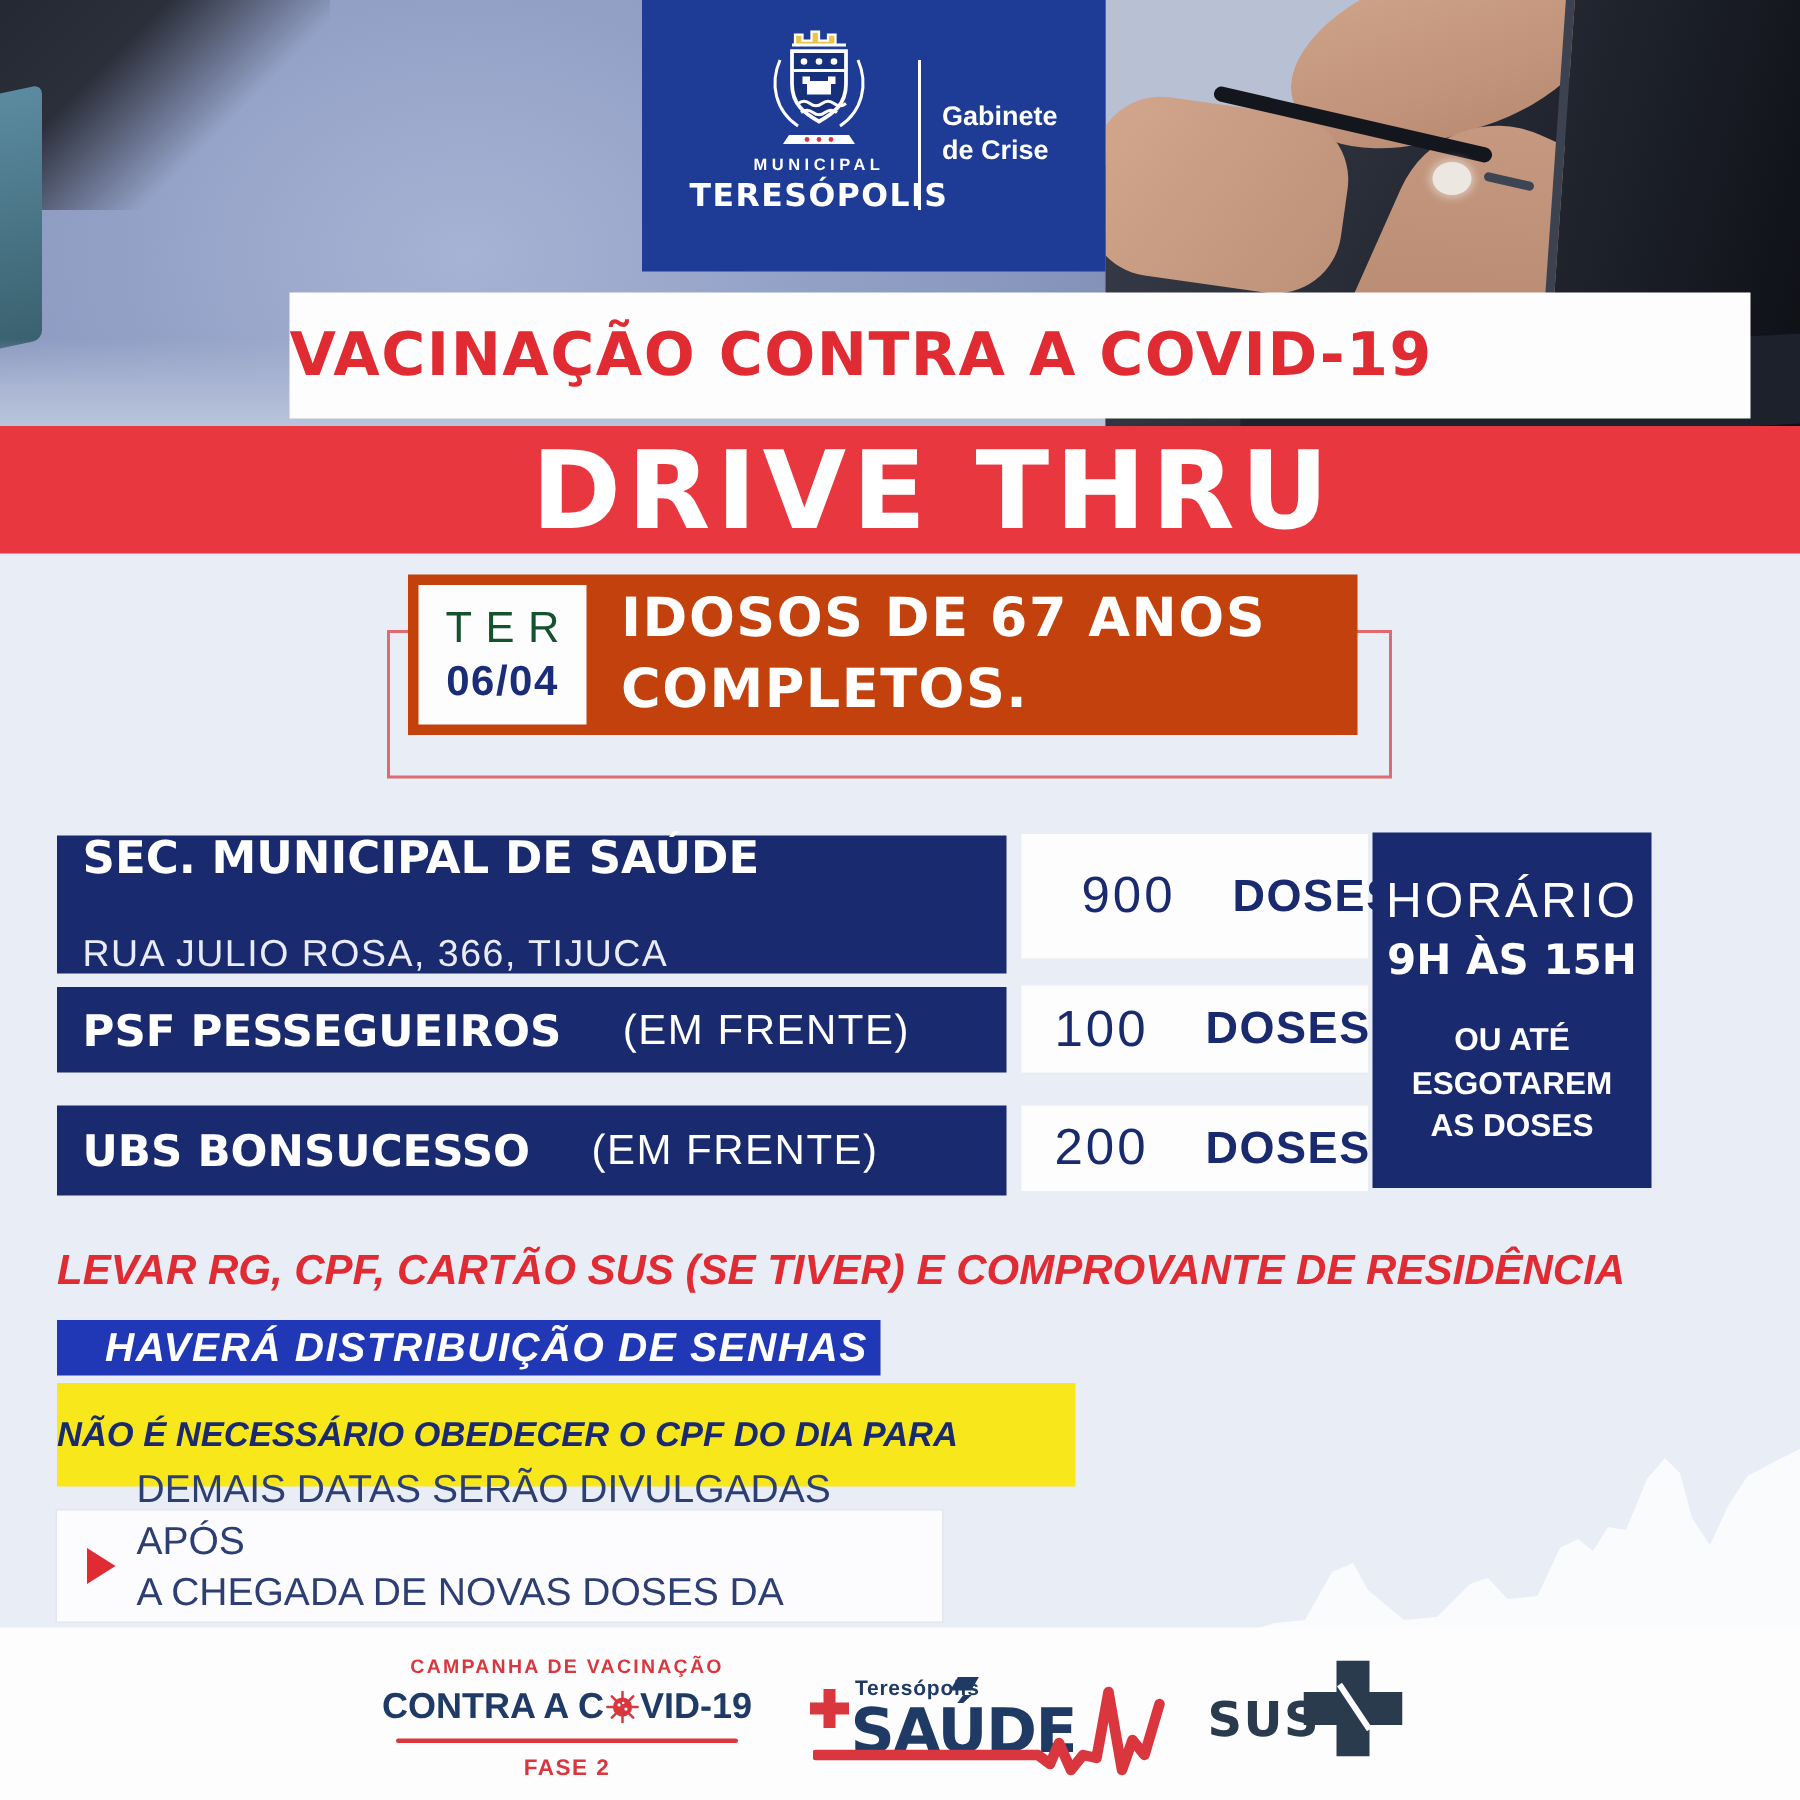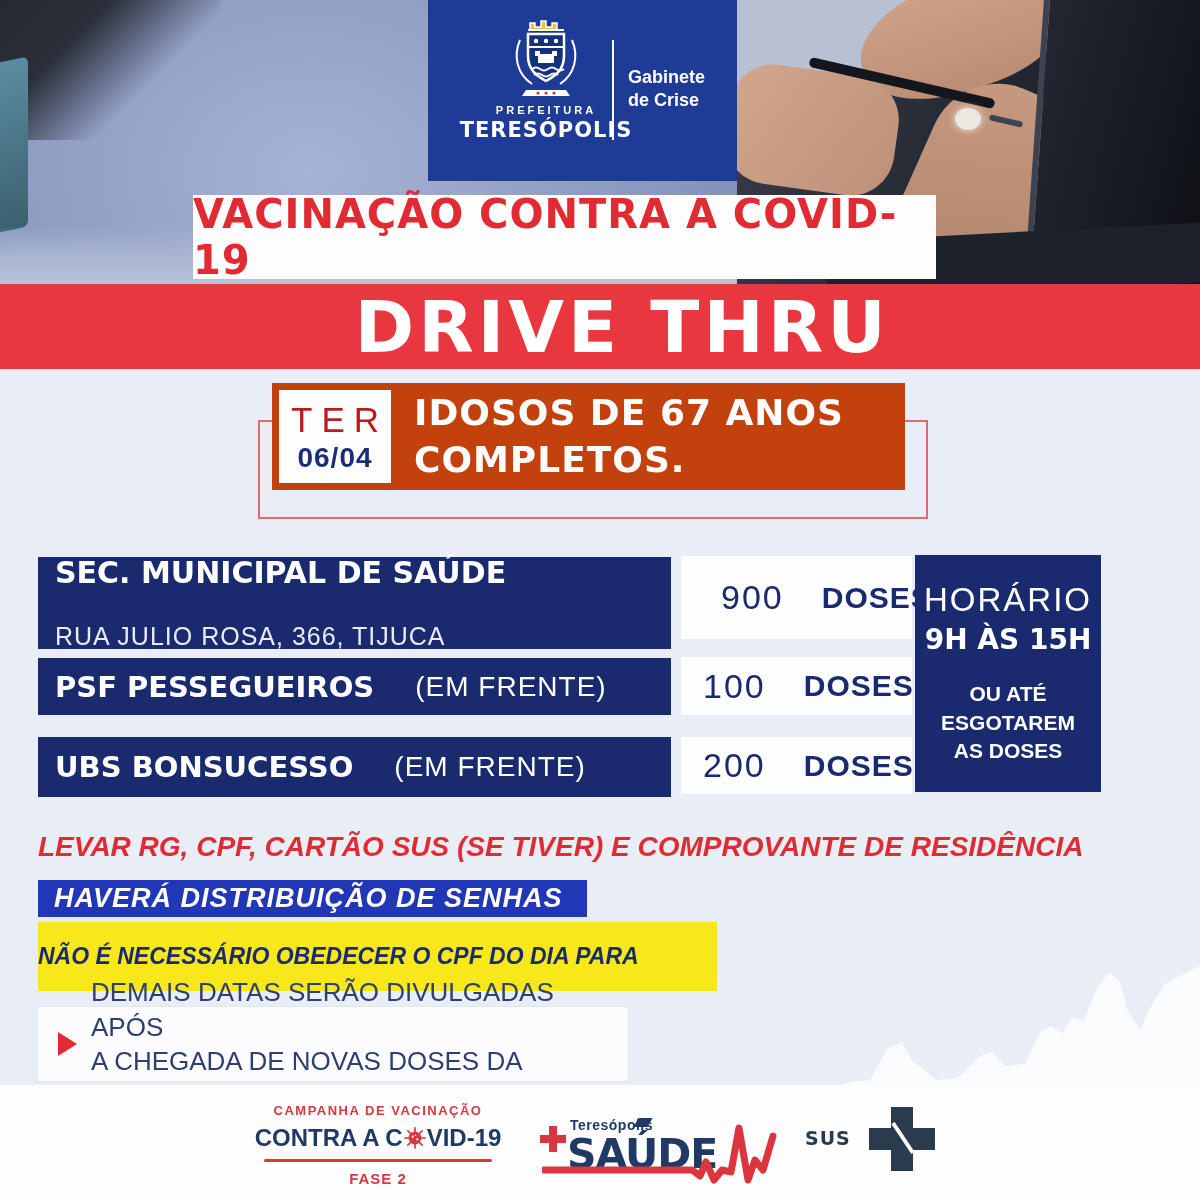--- a/index.html
+++ b/index.html
@@ -37,33 +37,33 @@
 
   
   #gov{left:428px;top:0;width:309px;height:181px;background:#1e3c96;}
   #crest{left:80px;top:14px;width:76px;height:88px;}
   #gov-pref{left:28px;top:104px;width:180px;text-align:center;color:#fff;font-size:11px;font-weight:bold;letter-spacing:3px;}
   #gov-city{left:8px;top:118px;width:220px;text-align:center;color:#fff;font-size:21px;letter-spacing:1px;}
   #gov-divider{left:184px;top:40px;width:2px;height:100px;background:#ffffff;}
   #gov-dept{left:200px;top:66px;width:110px;color:#fff;font-size:18px;font-weight:bold;line-height:1.3;}
 
   
-  #subtitle-box{left:193px;top:195px;width:743px;height:84px;background:#fdfdfe;
+  #subtitle-box{left:193px;top:195px;width:974px;height:84px;background:#fdfdfe;
     display:flex;align-items:center;}
   #subtitle-box span{color:#e02b33;font-size:40px;letter-spacing:1px;}
   #red-band{left:0;top:284px;width:1200px;height:85px;background:#e93740;
     display:flex;align-items:center;justify-content:center;}
   #red-band span{color:#fff;font-size:72px;letter-spacing:4px;margin-left:44px;}
 
   
   #red-outline{left:258px;top:420px;width:666px;height:95px;border:2px solid #dd6b70;}
   #event{left:272px;top:383px;width:633px;height:107px;background:#c2410c;display:flex;align-items:center;}
   #date-box{left:279px;top:390px;width:112px;height:93px;background:#fdfdfe;
     display:flex;flex-direction:column;align-items:center;justify-content:center;}
-  #date-day{color:#b91c1c;font-size:35px;letter-spacing:9px;margin-right:-9px;font-weight:400;}
+  #date-day{color:#14532d;font-size:29px;letter-spacing:9px;margin-right:-9px;font-weight:400;}
   #date-num{color:#1b2d78;font-size:28px;font-weight:bold;letter-spacing:1px;margin-top:2px;}
   #audience{margin-left:142px;color:#fff;font-size:36px;line-height:1.28;letter-spacing:1px;}
 
   
   .bar{background:#1a2a6e;color:#fff;display:flex;align-items:center;gap:29px;}
   #bar1{left:38px;top:557px;width:633px;height:92px;flex-direction:column;align-items:flex-start;justify-content:center;padding-left:17px;box-sizing:border-box;}
   #bar1 .name{font-size:30px;}
   #bar1 .detail{font-size:25px;font-weight:400;letter-spacing:1px;color:#e9ecf6;margin-top:3px;}
   #bar2{left:38px;top:658px;width:633px;height:57px;padding-left:17px;box-sizing:border-box;}
   #bar3{left:38px;top:737px;width:633px;height:60px;padding-left:17px;box-sizing:border-box;}
@@ -78,21 +78,21 @@
 
   
   #schedule{left:915px;top:555px;width:186px;height:237px;background:#1a2a6e;color:#fff;
     display:flex;flex-direction:column;align-items:center;justify-content:center;text-align:center;}
   #sch-label{font-size:33px;font-weight:400;letter-spacing:2px;}
   #sch-hours{font-size:28px;margin-top:4px;}
   #sch-note{font-size:21px;font-weight:bold;line-height:1.35;margin-top:24px;}
 
   
   #docs{left:38px;top:831px;width:1150px;color:#e02b33;font-size:28px;font-weight:bold;font-style:italic;}
-  #senhas{left:38px;top:880px;width:549px;height:37px;background:#2138b6;display:flex;align-items:center;padding-left:16px;box-sizing:border-box;}
+  #senhas{left:38px;top:880px;width:549px;height:37px;background:#2138b6;display:flex;align-items:center;padding-left:32px;box-sizing:border-box;}
   #senhas span{color:#fff;font-size:27px;font-weight:bold;font-style:italic;letter-spacing:1px;}
   #cpf{left:38px;top:922px;width:679px;height:69px;background:#f8e71a;color:#1a2a6e;
     font-size:23px;font-weight:bold;font-style:italic;line-height:1.32;
     display:flex;flex-direction:column;justify-content:center;padding-left:0;box-sizing:border-box;}
   #next-dates{left:38px;top:1007px;width:590px;height:74px;background:#fcfcfe;box-shadow:0 0 0 1px #e2e6ef;
     display:flex;align-items:center;color:#2c3e72;font-size:26px;line-height:1.32;}
   #tri{width:0;height:0;border-left:19px solid #e02b33;border-top:12px solid transparent;border-bottom:12px solid transparent;
     margin:0 14px 0 20px;flex:0 0 auto;}
 
   
@@ -105,21 +105,21 @@
   #campaign .main svg{margin:0 1px;}
   #campaign .line{width:228px;height:3px;background:#d9363d;margin:7px auto 0;border-radius:2px;}
   #campaign .phase{color:#d9363d;font-size:15px;font-weight:bold;letter-spacing:1px;margin-top:8px;}
   #saude{left:540px;top:1100px;width:250px;height:95px;}
   #saude-cross{left:0;top:26px;}
   #saude-city{left:30px;top:17px;color:#203a66;font-size:14px;font-weight:bold;letter-spacing:.5px;}
   #saude-flag{left:96px;top:18px;width:14px;height:9px;background:#203a66;transform:skewX(-30deg);}
   #saude-name{left:27px;top:30px;color:#203a66;font-size:41px;letter-spacing:-1px;}
   #saude-ekg{left:2px;top:8px;width:248px;height:80px;}
   #sus{left:805px;top:1105px;width:140px;height:72px;}
-  #sus-label{left:0;top:22px;color:#2b3b4e;font-size:19px;letter-spacing:1px;}
+  #sus-label{left:0;top:22px;color:#2b3b4e;font-size:32px;letter-spacing:1px;}
   #sus-cross{left:64px;top:2px;}
 </style>
 </head>
 <body>
 
 <div class="abs" id="photo">
   <div class="abs" id="photo-left">
     <div class="abs" id="photo-corner"></div>
     <div class="abs" id="photo-teal"></div>
     <div class="abs" id="photo-fold"></div>
@@ -163,21 +163,21 @@
       </g>
 
       <path d="M24 55 q4 -3 8 0 t8 0 t8 0 t8 0" stroke="#ffffff" stroke-width="2"></path>
       <path d="M26 61 q4 -3 8 0 t8 0 t8 0" stroke="#ffffff" stroke-width="2"></path>
 
       <path d="M18 76 h40 l4 6 h-48 z" fill="#ffffff"></path>
       <circle cx="30" cy="79" r="1.6" fill="#d9363d"></circle>
       <circle cx="38" cy="79" r="1.6" fill="#d9363d"></circle>
       <circle cx="46" cy="79" r="1.6" fill="#d9363d"></circle>
     </svg>
-    <div class="abs" id="gov-pref">PREFEITURA</div>
+    <div class="abs" id="gov-pref">MUNICIPAL</div>
     <div class="abs heavy" id="gov-city">TERESÓPOLIS</div>
     <div class="abs" id="gov-divider"></div>
     <div class="abs" id="gov-dept">
       <div>Gabinete</div>
       <div>de Crise</div>
     </div>
   </div>
 
   <div class="abs" id="subtitle-box">
     <span class="heavy">VACINAÇÃO CONTRA A COVID-19</span>

